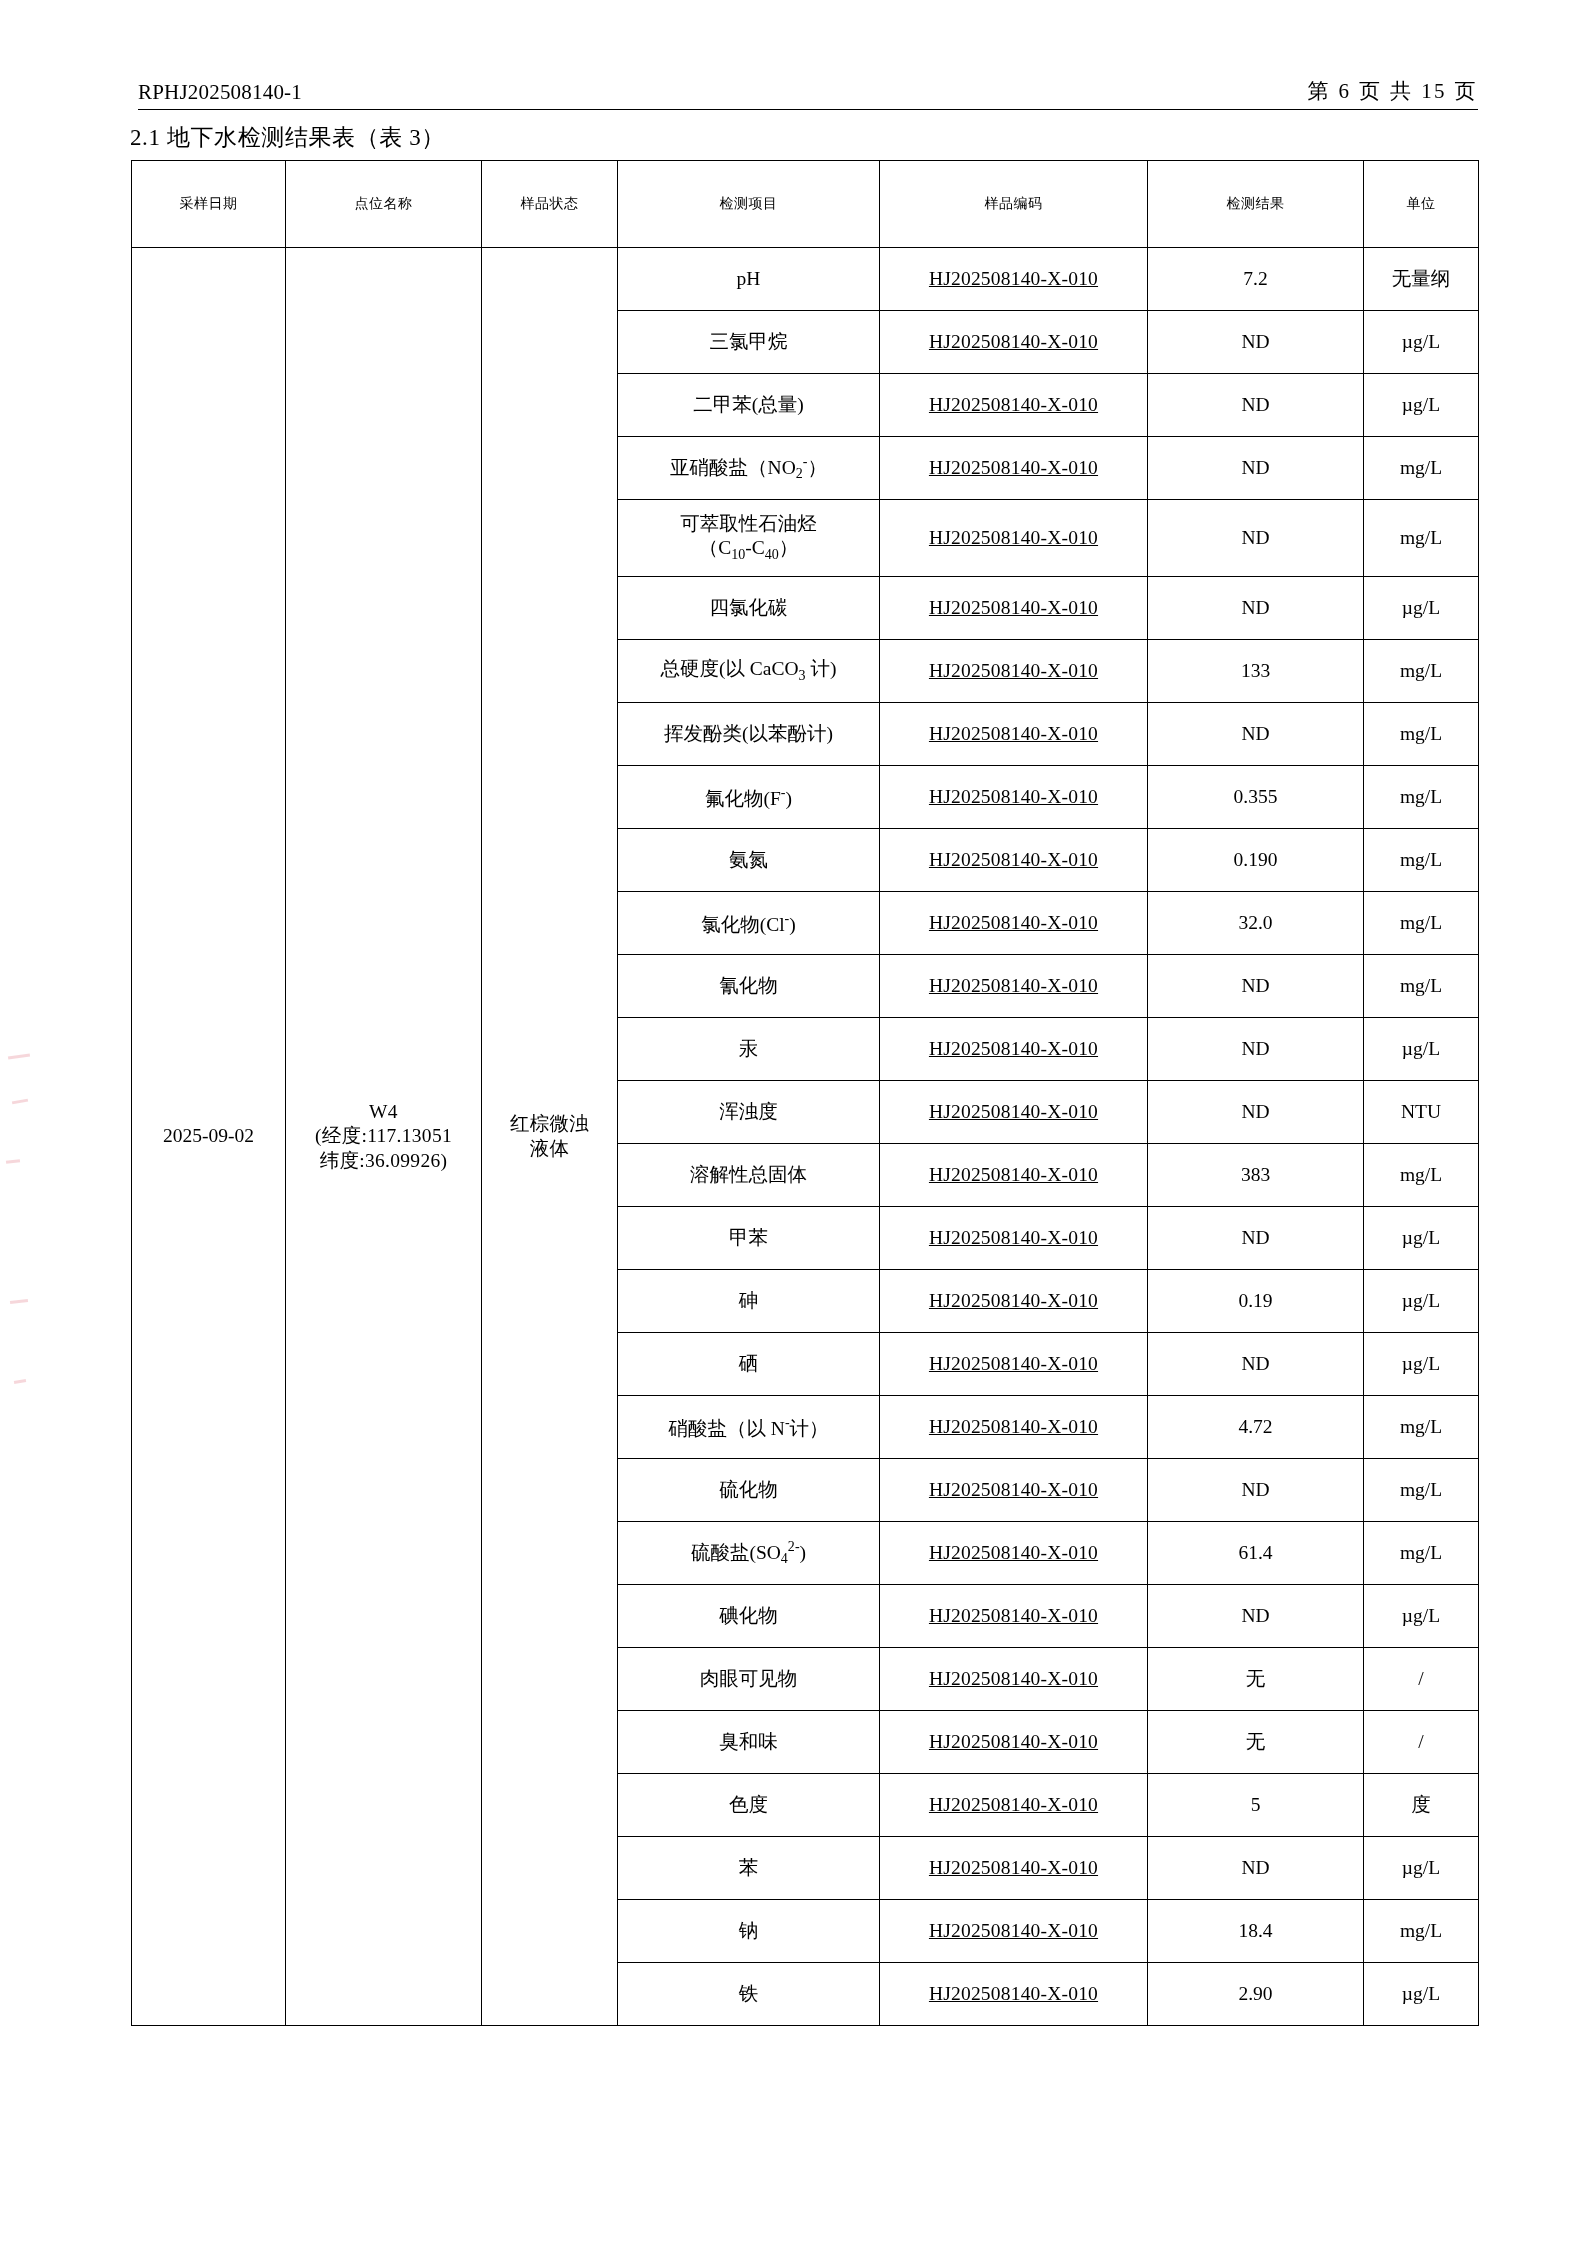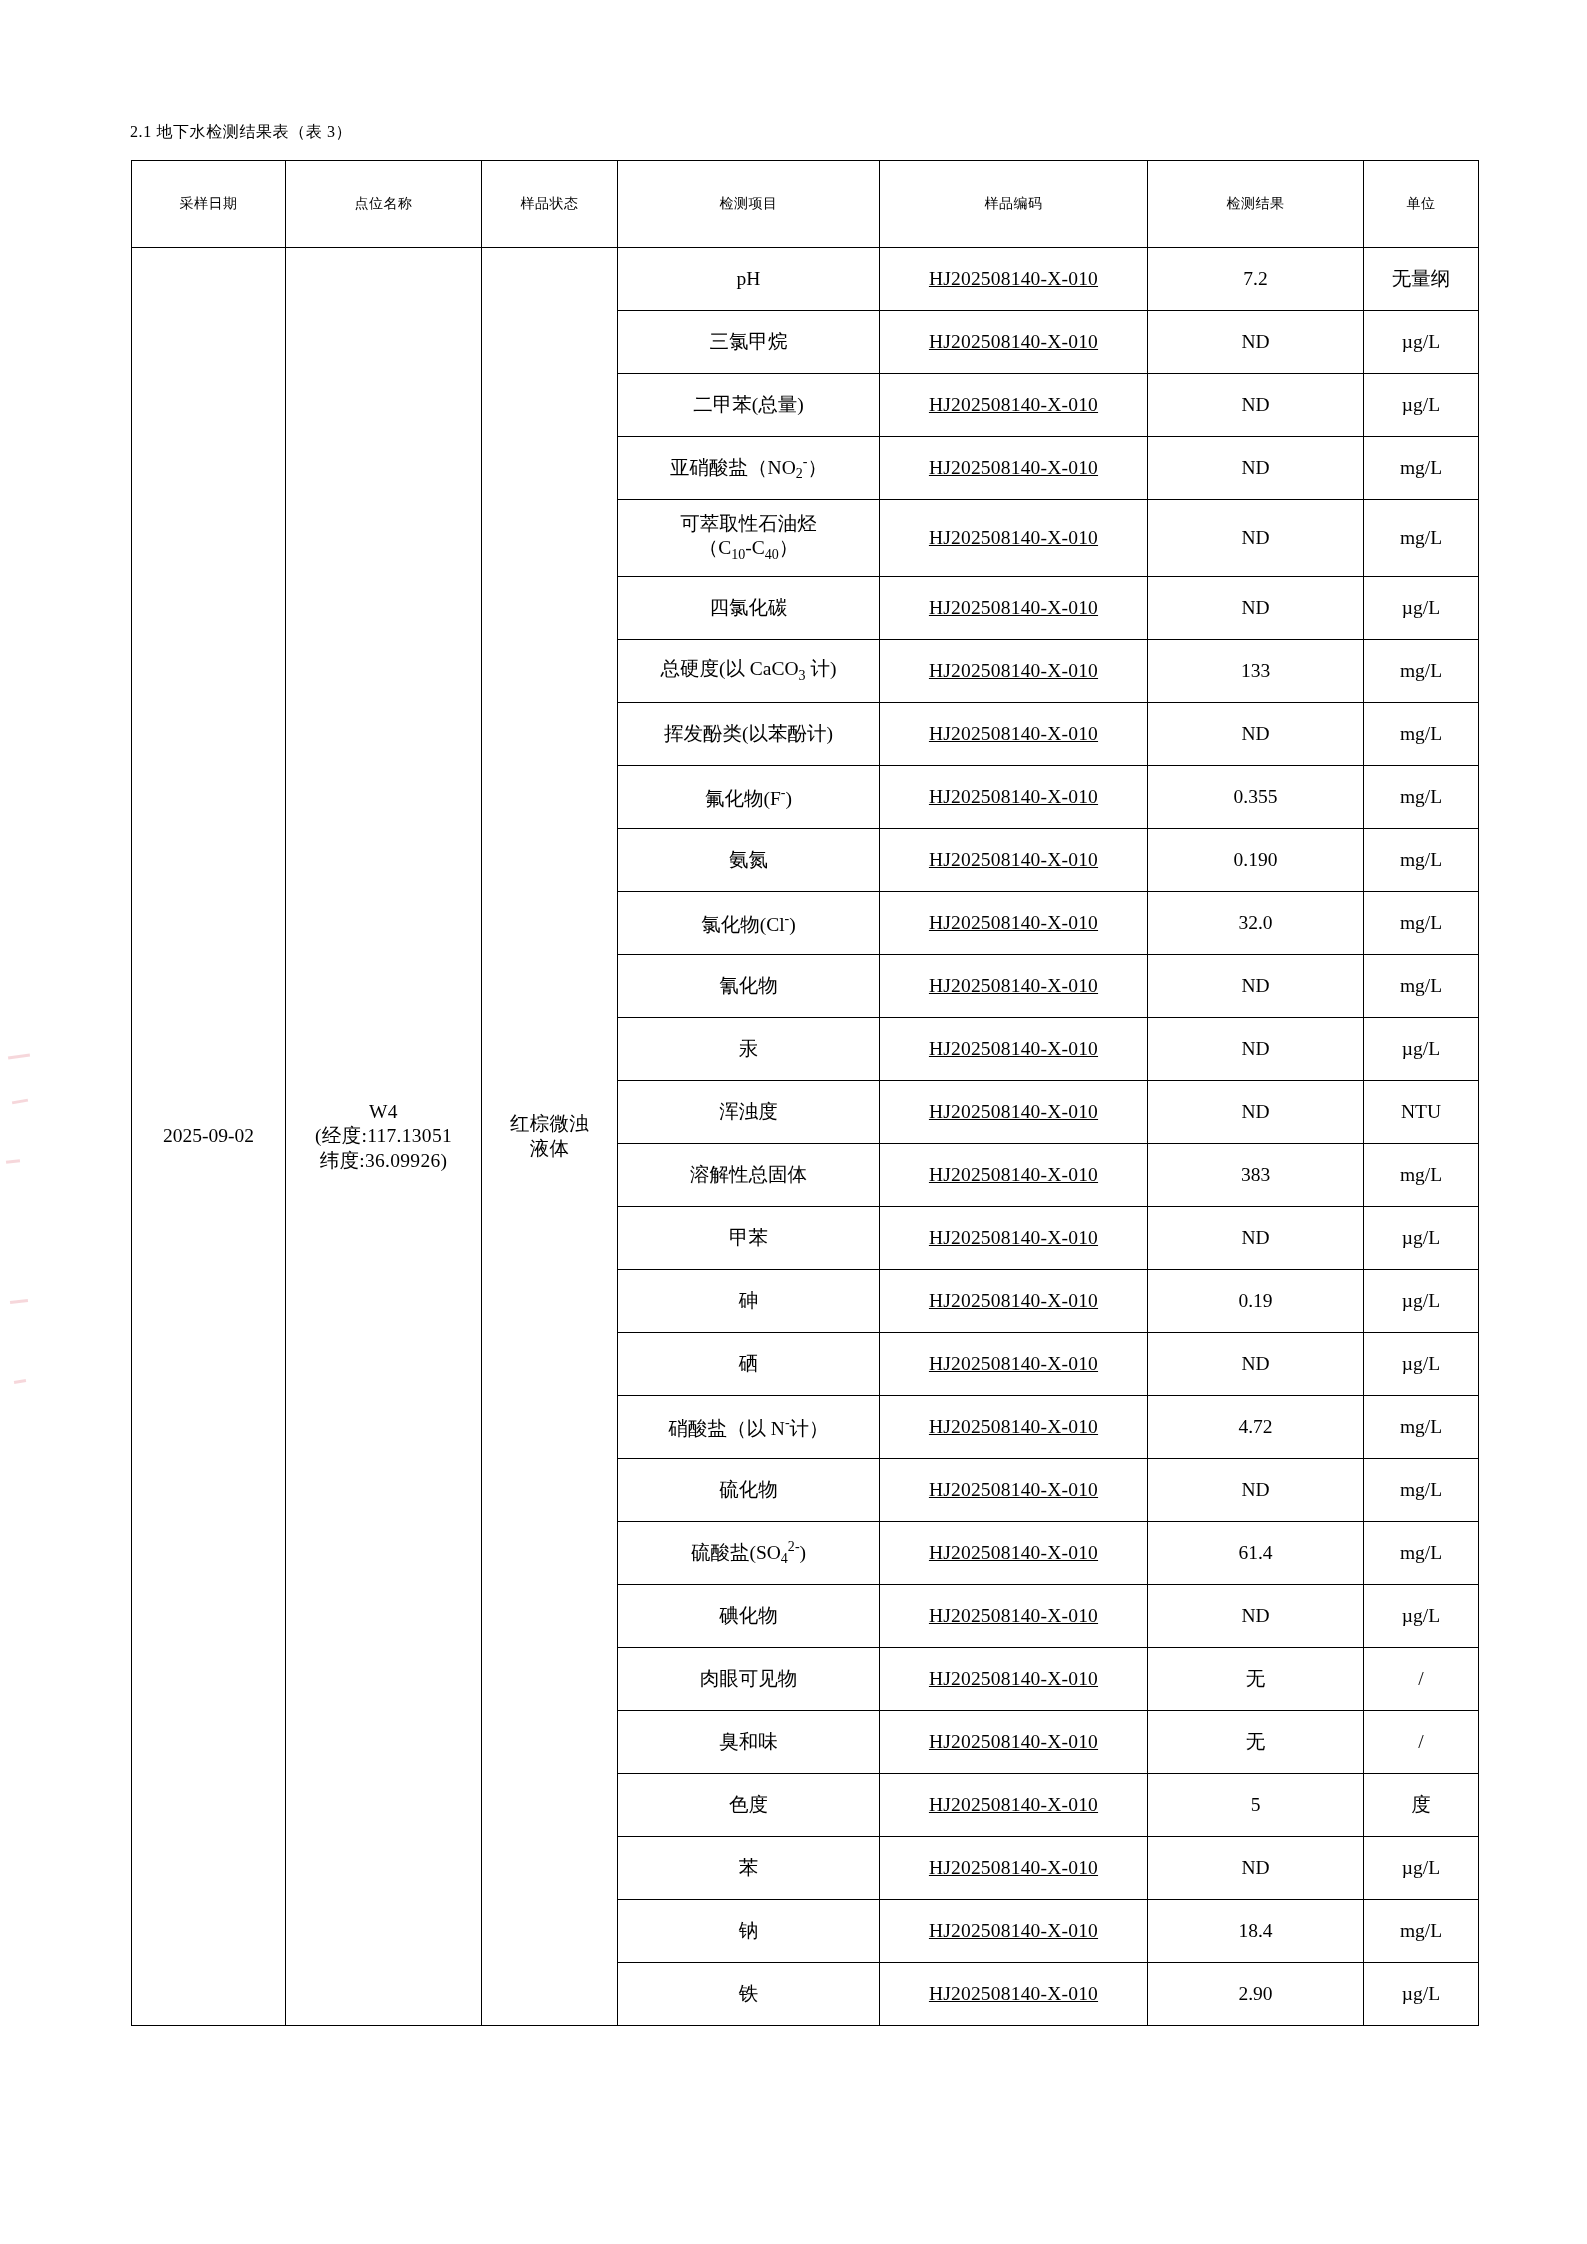--- a/index.html
+++ b/index.html
@@ -43,21 +43,21 @@
   .header-right {
     font-size: 21px;
     font-family: "Liberation Serif", serif;
     letter-spacing: 2.4px;
   }
   
   .section-title {
     position: absolute;
     left: 130px;
     top: 122px;
-    font-size: 16px;
+    font-size: 23px;
     letter-spacing: 0.6px;
   }
   
   .tbl-wrap {
     position: absolute;
     left: 131px;
     top: 160px;
     width: 1347px;
   }
   table.report {
@@ -114,20 +114,24 @@
 <body>
 
 <div class="page">
 
   <div class="artifact a1"></div>
   <div class="artifact a2"></div>
   <div class="artifact a3"></div>
   <div class="artifact a4"></div>
   <div class="artifact a5"></div>
 
+  <div class="header">
+    <span class="header-left">RPHJ202508140-1</span>
+    <span class="header-right">第 6 页 共 15 页</span>
+  </div>
 
   <div class="section-title">2.1  地下水检测结果表（表 3）</div>
 
   <div class="tbl-wrap">
     <table class="report">
       <colgroup>
         <col style="width:154px">
         <col style="width:196px">
         <col style="width:136px">
         <col style="width:262px">

